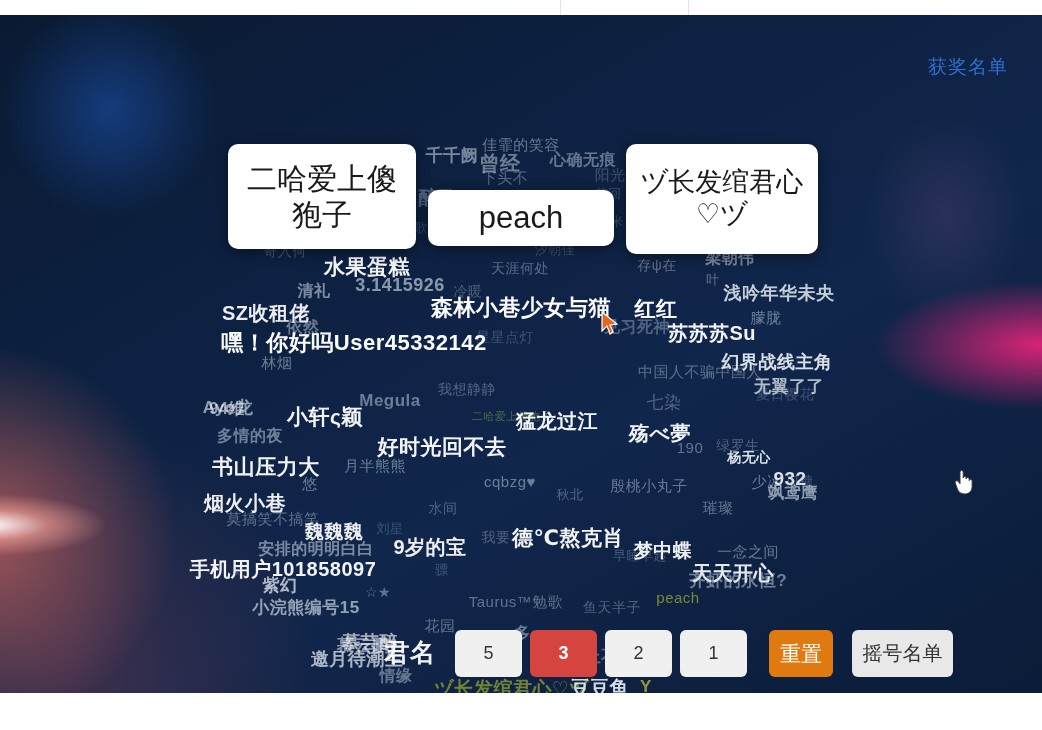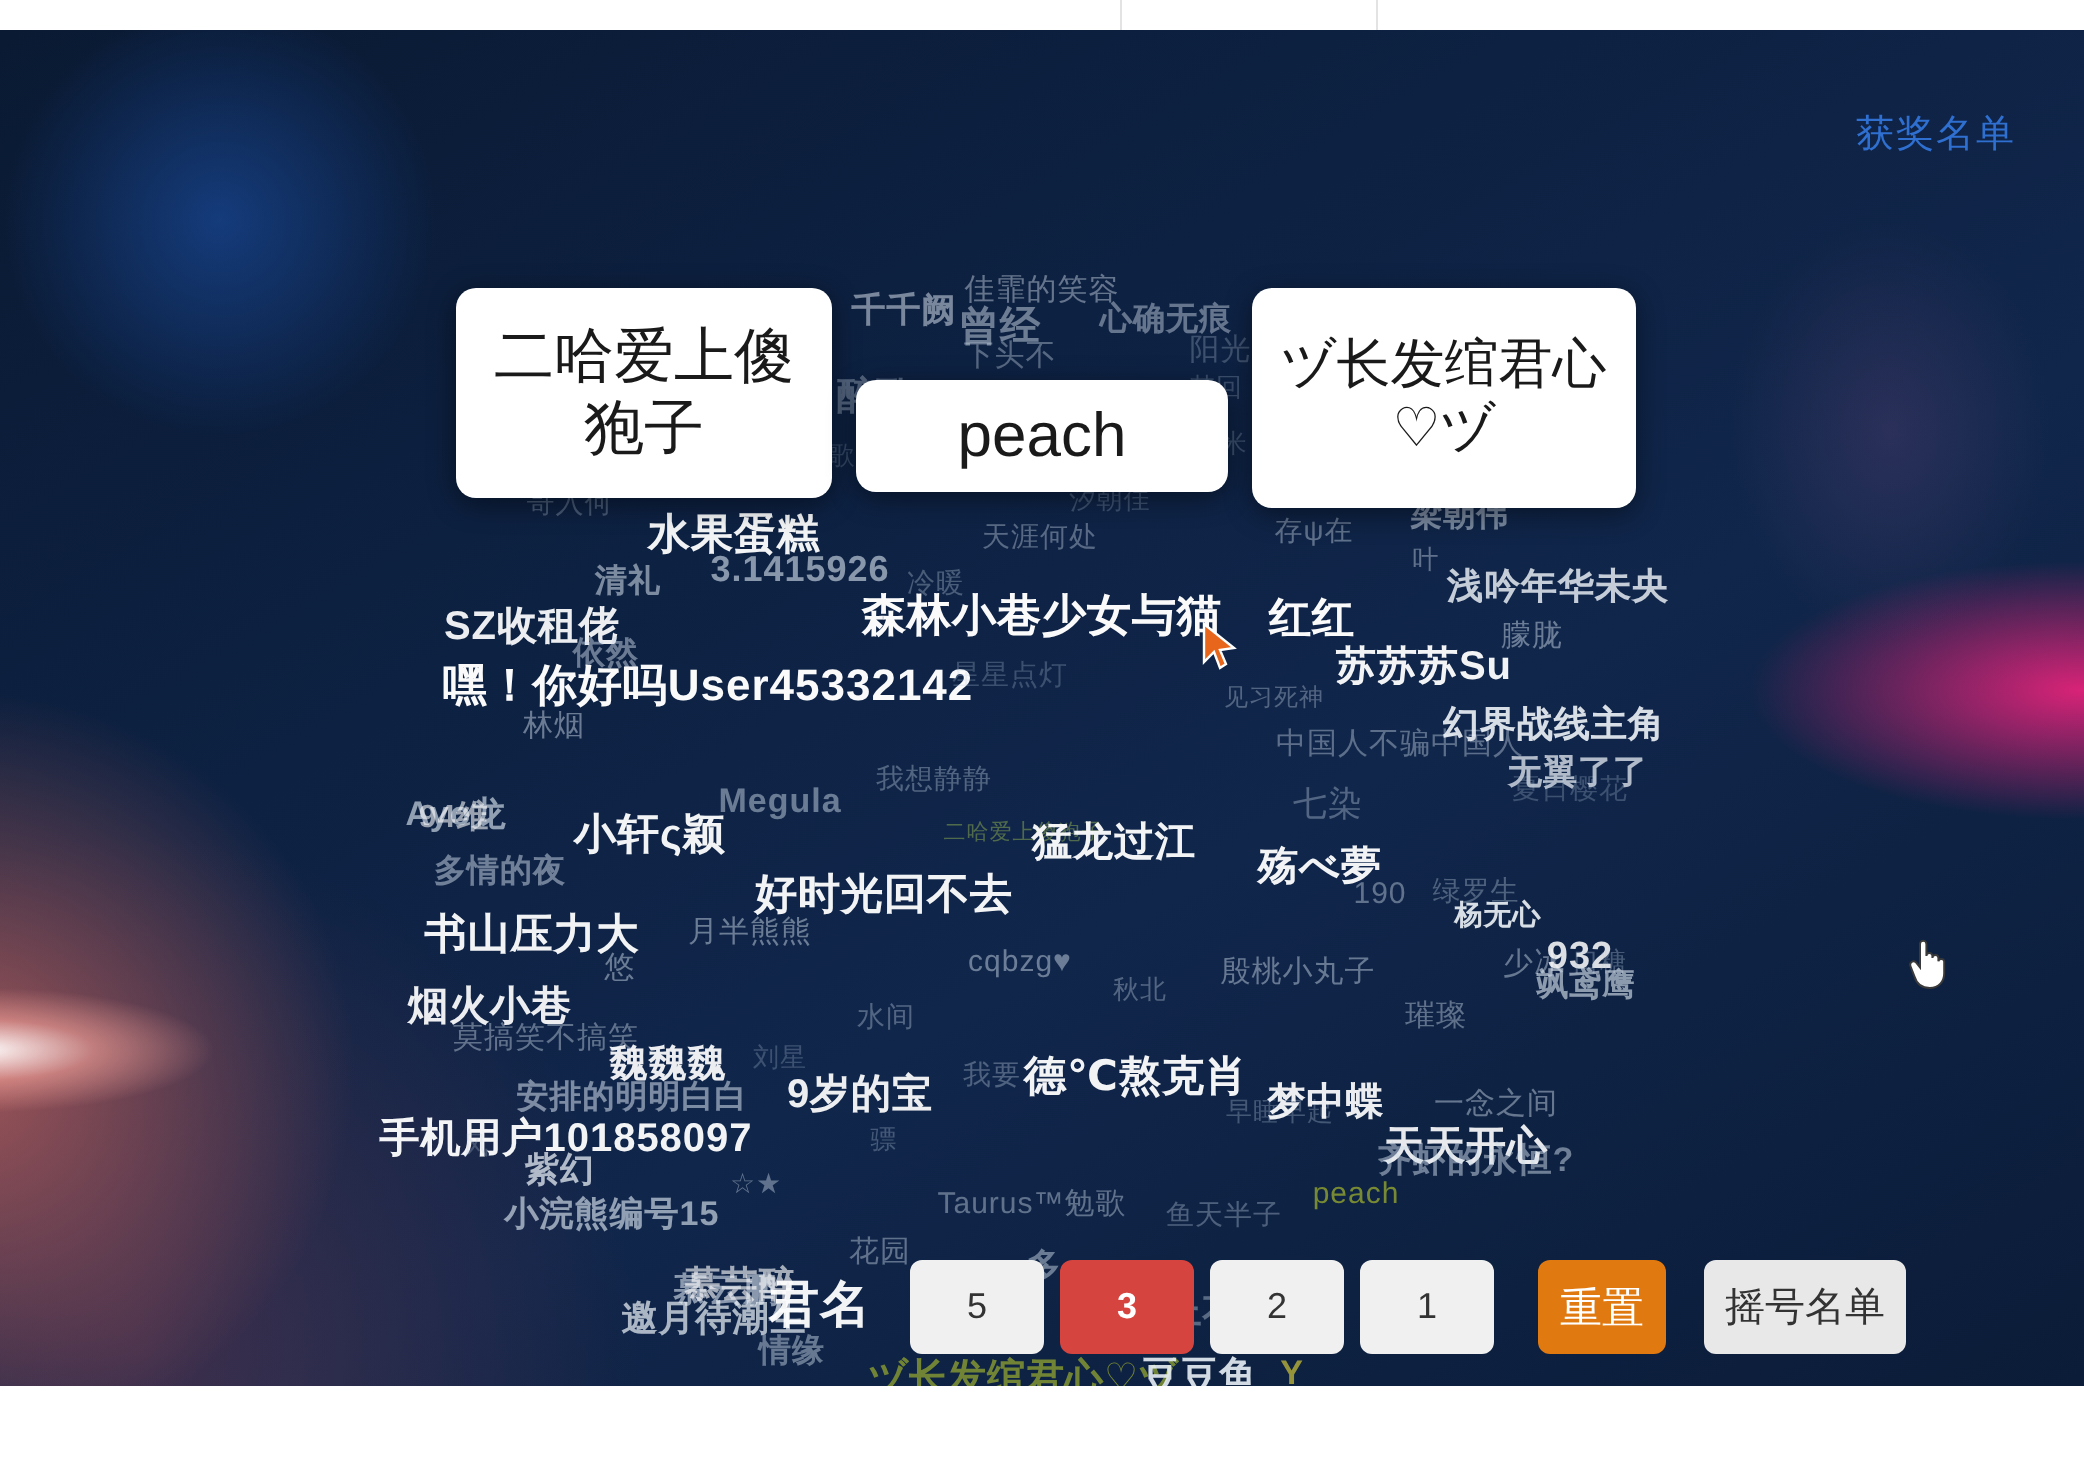--- a/index.html
+++ b/index.html
@@ -123,21 +123,21 @@
         <div class="word" style="left: 468px; top: 277px; font-size: 14px; color: rgb(199, 214, 230); opacity: 0.32; font-weight: 400;">冷暖</div>
         <div class="word" style="left: 713px; top: 265px; font-size: 13px; color: rgb(207, 220, 234); opacity: 0.42; font-weight: 400;">叶</div>
         <div class="word" style="left: 779px; top: 278px; font-size: 18px; color: rgb(242, 247, 252); opacity: 0.8;">浅吟年华未央</div>
         <div class="word" style="left: 266px; top: 298px; font-size: 20px; color: rgb(255, 255, 255); opacity: 0.92;">SZ收租佬</div>
         <div class="word" style="left: 521px; top: 293px; font-size: 22px; color: rgb(255, 255, 255); opacity: 0.98;">森林小巷少女与猫</div>
         <div class="word" style="left: 656px; top: 294px; font-size: 21px; color: rgb(255, 255, 255); opacity: 0.98;">红红</div>
         <div class="word" style="left: 766px; top: 303px; font-size: 15px; color: rgb(207, 220, 234); opacity: 0.48; font-weight: 400;">朦胧</div>
         <div class="word" style="left: 255px; top: 312px; font-size: 16px; color: rgb(207, 220, 234); opacity: 0.48; margin-left: 48px;">依然</div>
         <div class="word" style="left: 354px; top: 328px; font-size: 22px; color: rgb(255, 255, 255); opacity: 0.98;">嘿！你好吗User45332142</div>
         <div class="word" style="left: 505px; top: 323px; font-size: 14px; color: rgb(189, 207, 226); opacity: 0.26; font-weight: 400;">星星点灯</div>
-        <div class="word" style="left: 637px; top: 334px; font-size: 12px; color: rgb(199, 214, 230); opacity: 0.36; font-weight: 400;">见习死神</div>
+        <div class="word" style="left: 637px; top: 312px; font-size: 16px; color: rgb(199, 214, 230); opacity: 0.36; font-weight: 700;">见习死神</div>
         <div class="word" style="left: 712px; top: 318px; font-size: 20px; color: rgb(255, 255, 255); opacity: 0.95;">苏苏苏Su</div>
         <div class="word" style="left: 277px; top: 348px; font-size: 15px; color: rgb(207, 220, 234); opacity: 0.48; font-weight: 400;">林烟</div>
         <div class="word" style="left: 700px; top: 357px; font-size: 15px; color: rgb(207, 220, 234); opacity: 0.4; font-weight: 400;">中国人不骗中国人</div>
         <div class="word" style="left: 777px; top: 347px; font-size: 18px; color: rgb(244, 248, 252); opacity: 0.88;">幻界战线主角</div>
         <div class="word" style="left: 467px; top: 375px; font-size: 14px; color: rgb(199, 214, 230); opacity: 0.36; font-weight: 400;">我想静静</div>
         <div class="word" style="left: 789px; top: 371px; font-size: 17px; color: rgb(238, 244, 250); opacity: 0.72;">无翼了了</div>
         <div class="word" style="left: 785px; top: 380px; font-size: 14px; color: rgb(189, 207, 226); opacity: 0.26; font-weight: 400;">夏日樱花</div>
         <div class="word" style="left: 390px; top: 386px; font-size: 17px; color: rgb(207, 220, 234); opacity: 0.48;">Megula</div>
         <div class="word" style="left: 228px; top: 392px; font-size: 17px; color: rgb(226, 236, 246); opacity: 0.62;">Ayo龙</div>
         <div class="word" style="left: 227px; top: 394px; font-size: 16px; color: rgb(255, 255, 255); opacity: 0.58;">94维</div>

